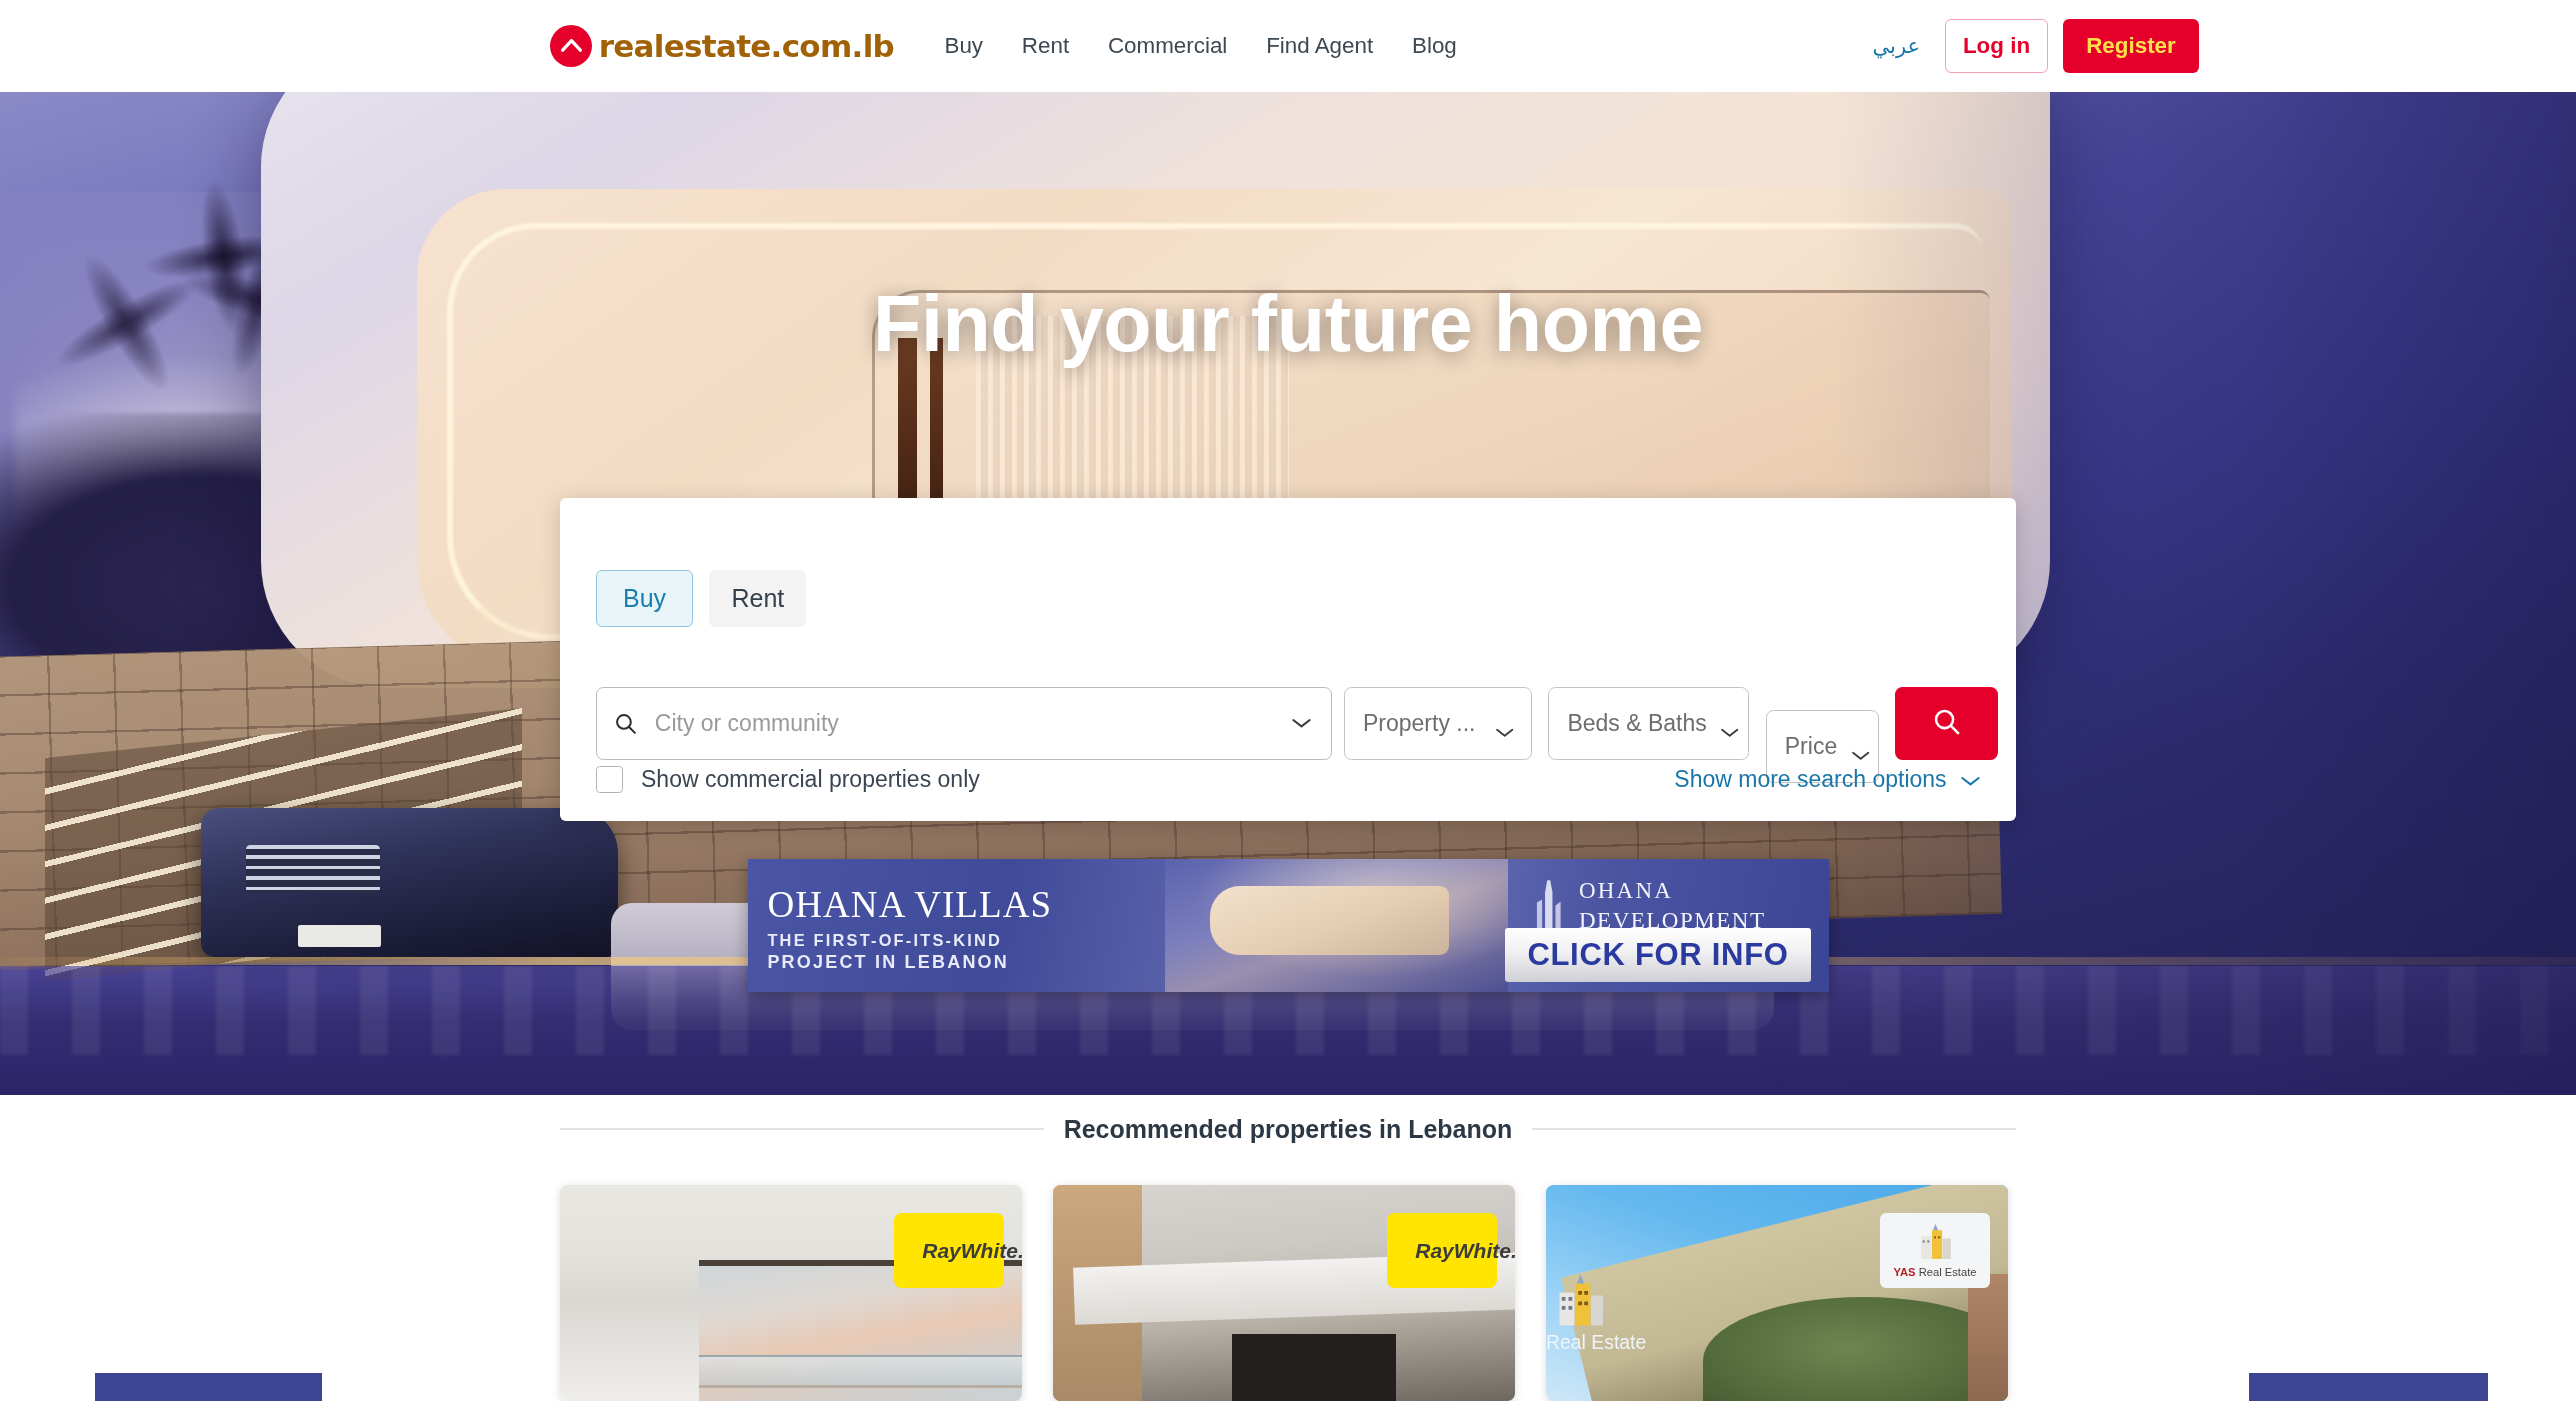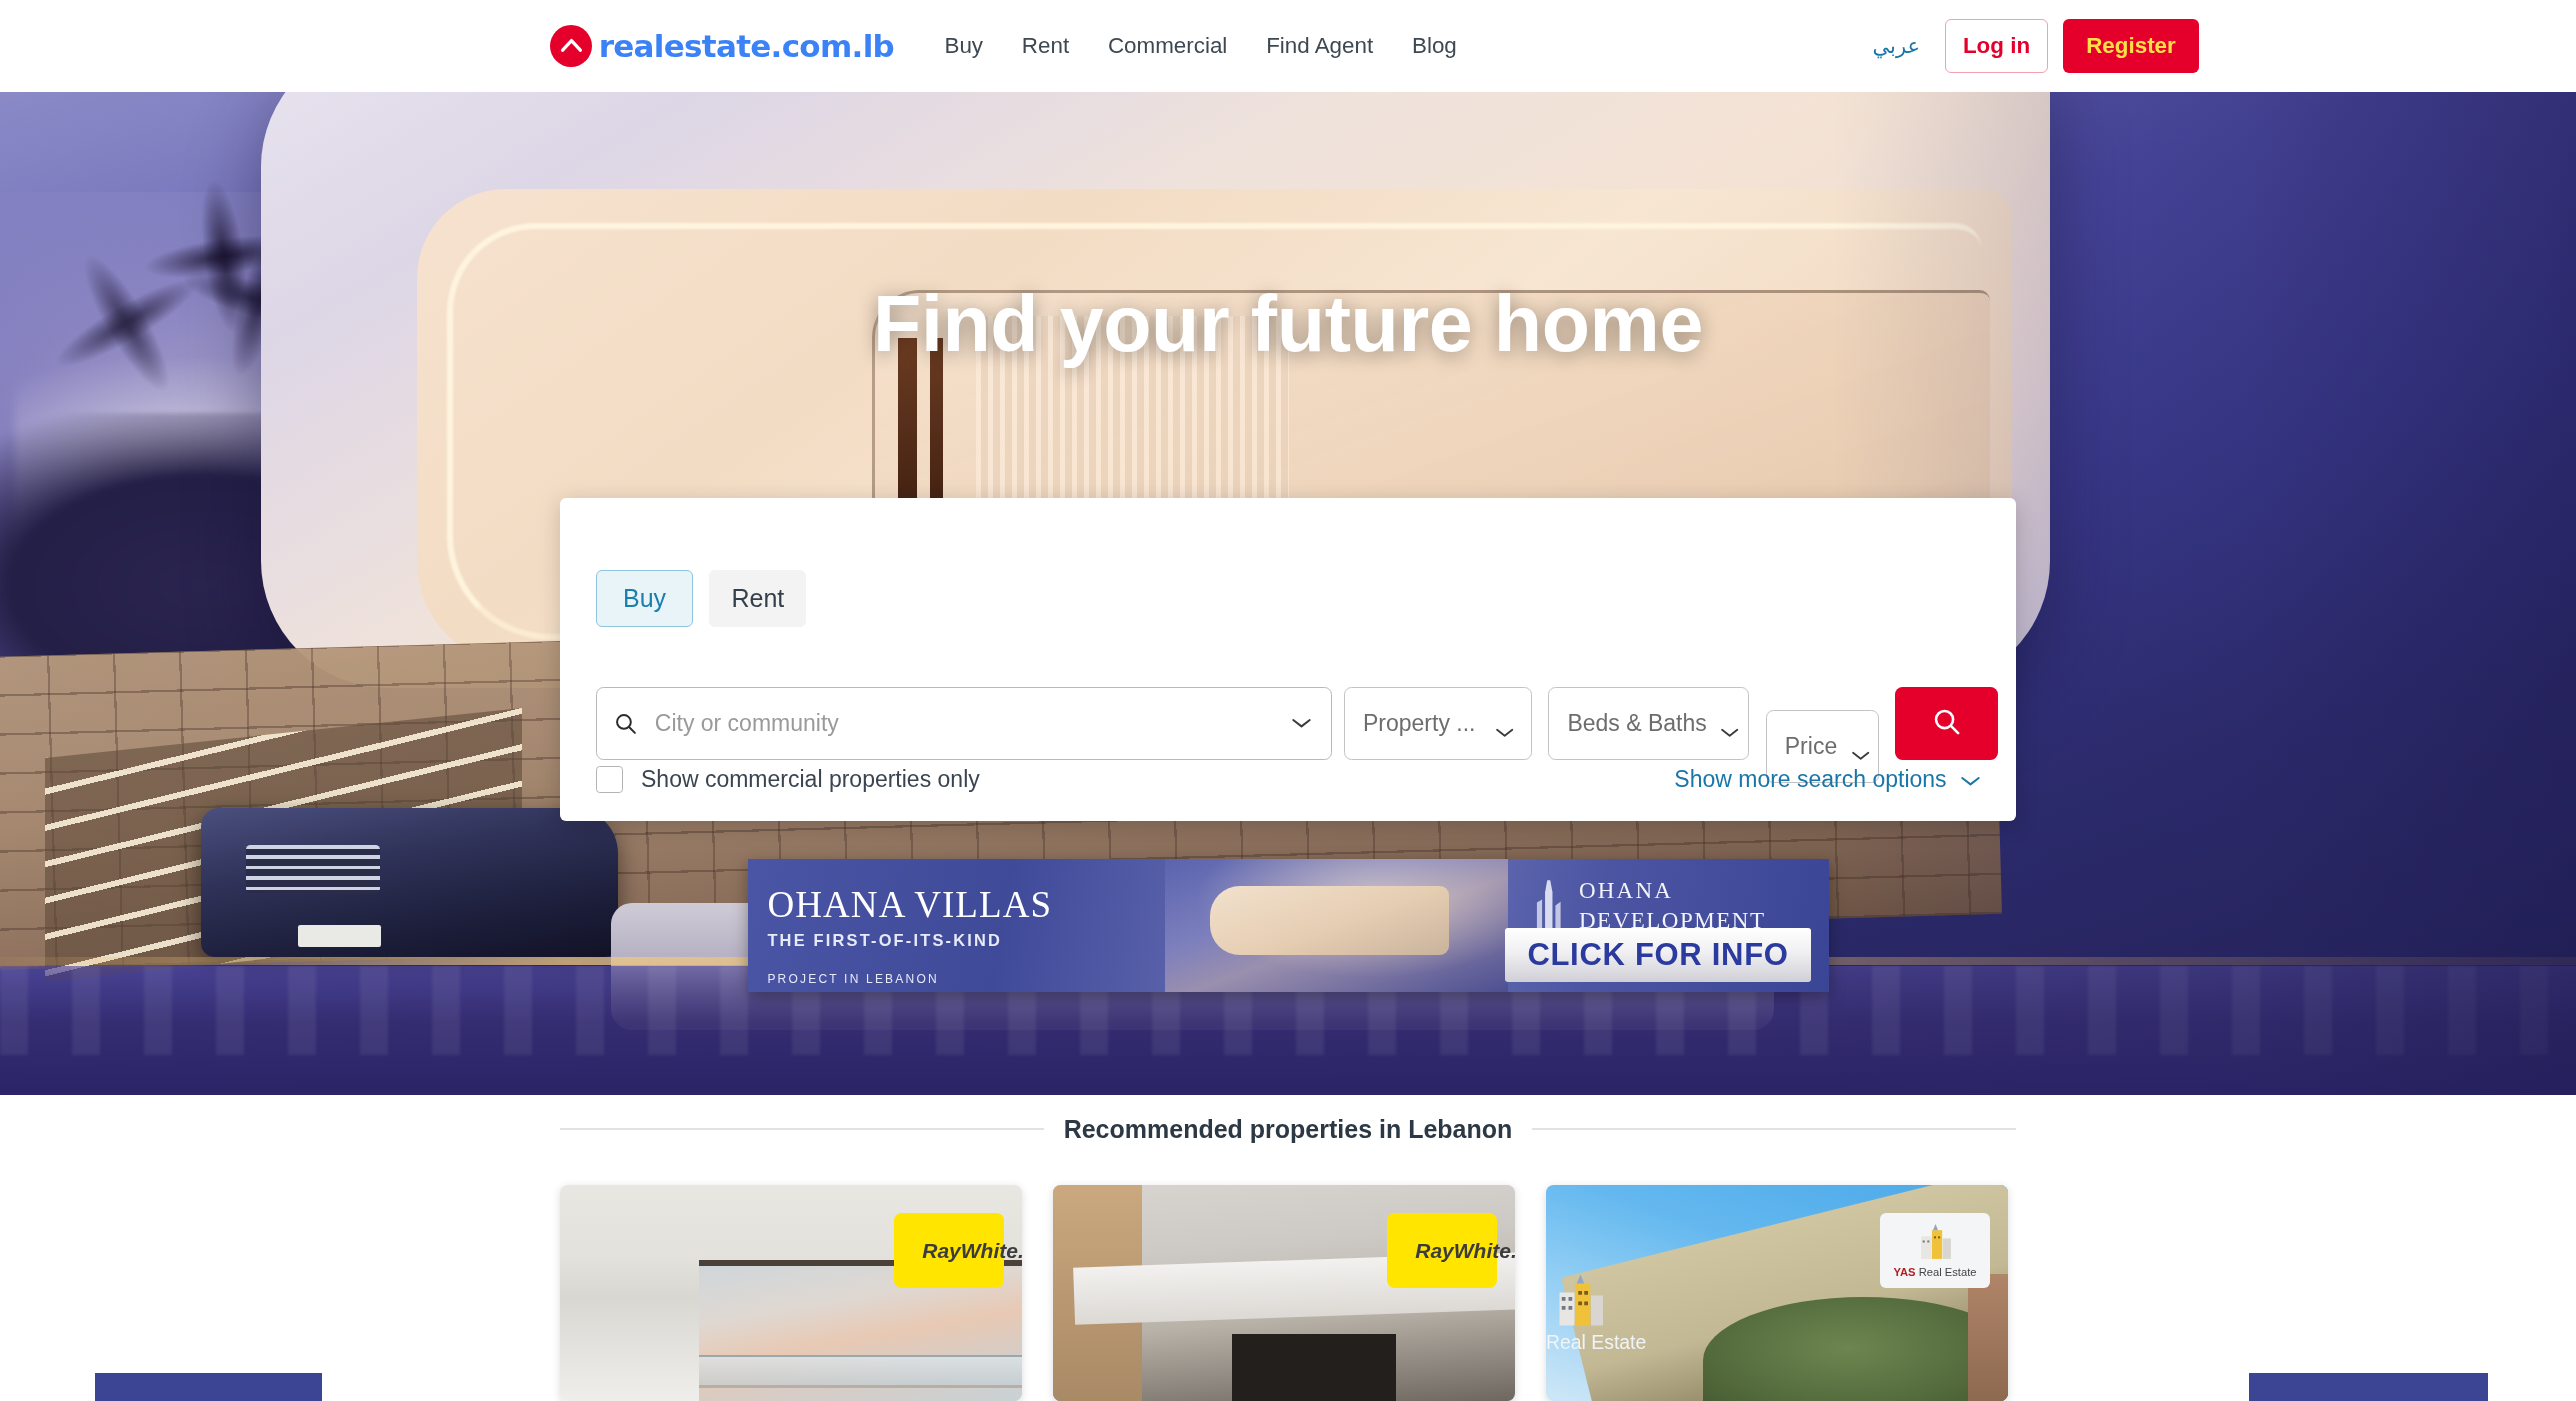--- a/index.html
+++ b/index.html
@@ -25,21 +25,21 @@
   }
   .logo-link { display: flex; align-items: center; gap: 0px; text-decoration: none; }
   .logo-mark {
     width: 42px; height: 42px; border-radius: 50%;
     background: #E4002B;
     display: flex; align-items: center; justify-content: center;
     margin-right: 6.7px; flex: none;
   }
   .logo-mark svg { display:block; }
   .logo-text {
-    font-size: 31px; font-weight: bold; color: #3b82f6;
+    font-size: 31px; font-weight: bold; color: #a16207;
     letter-spacing: -0.7px; white-space: nowrap;
     font-family: "DejaVu Sans", sans-serif;
   }
   .nav { display: flex; align-items: center; margin-left: 31px; gap: 0; }
   .nav a {
     font-size: 22.4px; color: #3d4852; text-decoration: none;
     padding: 0 19.4px; white-space: nowrap;
   }
   .header-right {
     position: absolute; right: 377px; top: 0; height: 92px;
@@ -299,23 +299,23 @@
     position:absolute; left: 19.4px; top: 24px;
     font-size: 37px; color:#ffffff; letter-spacing: 1.1px;
     font-family:"Liberation Serif", serif; white-space:nowrap;
   }
   .ad-sub1 {
     position:absolute; left: 19.4px; top: 72px;
     font-size: 16.4px; color:#e8eaf8; letter-spacing: 2.2px; white-space:nowrap;
     font-weight: bold; font-family:"Liberation Sans", sans-serif;
   }
   .ad-sub2 {
-    position:absolute; left: 19.4px; top: 113px;
-    font-size: 12px; color:#e8eaf8; letter-spacing: 2.2px; white-space:nowrap;
-    font-weight: normal; font-family:"Liberation Sans", sans-serif;
+    position:absolute; left: 19.4px; top: 93px;
+    font-size: 18px; color:#e8eaf8; letter-spacing: 2.2px; white-space:nowrap;
+    font-weight: bold; font-family:"Liberation Sans", sans-serif;
   }
   .ad-brand1 {
     position:absolute; left: 831px; top: 19.4px;
     font-size: 23px; color:#f2f3fb; letter-spacing: 2.2px;
     font-family:"Liberation Serif", serif; white-space:nowrap;
   }
   .ad-brand2 {
     position:absolute; left: 831px; top: 49px;
     font-size: 23px; color:#f2f3fb; letter-spacing: 1.5px;
     font-family:"Liberation Serif", serif; white-space:nowrap;

